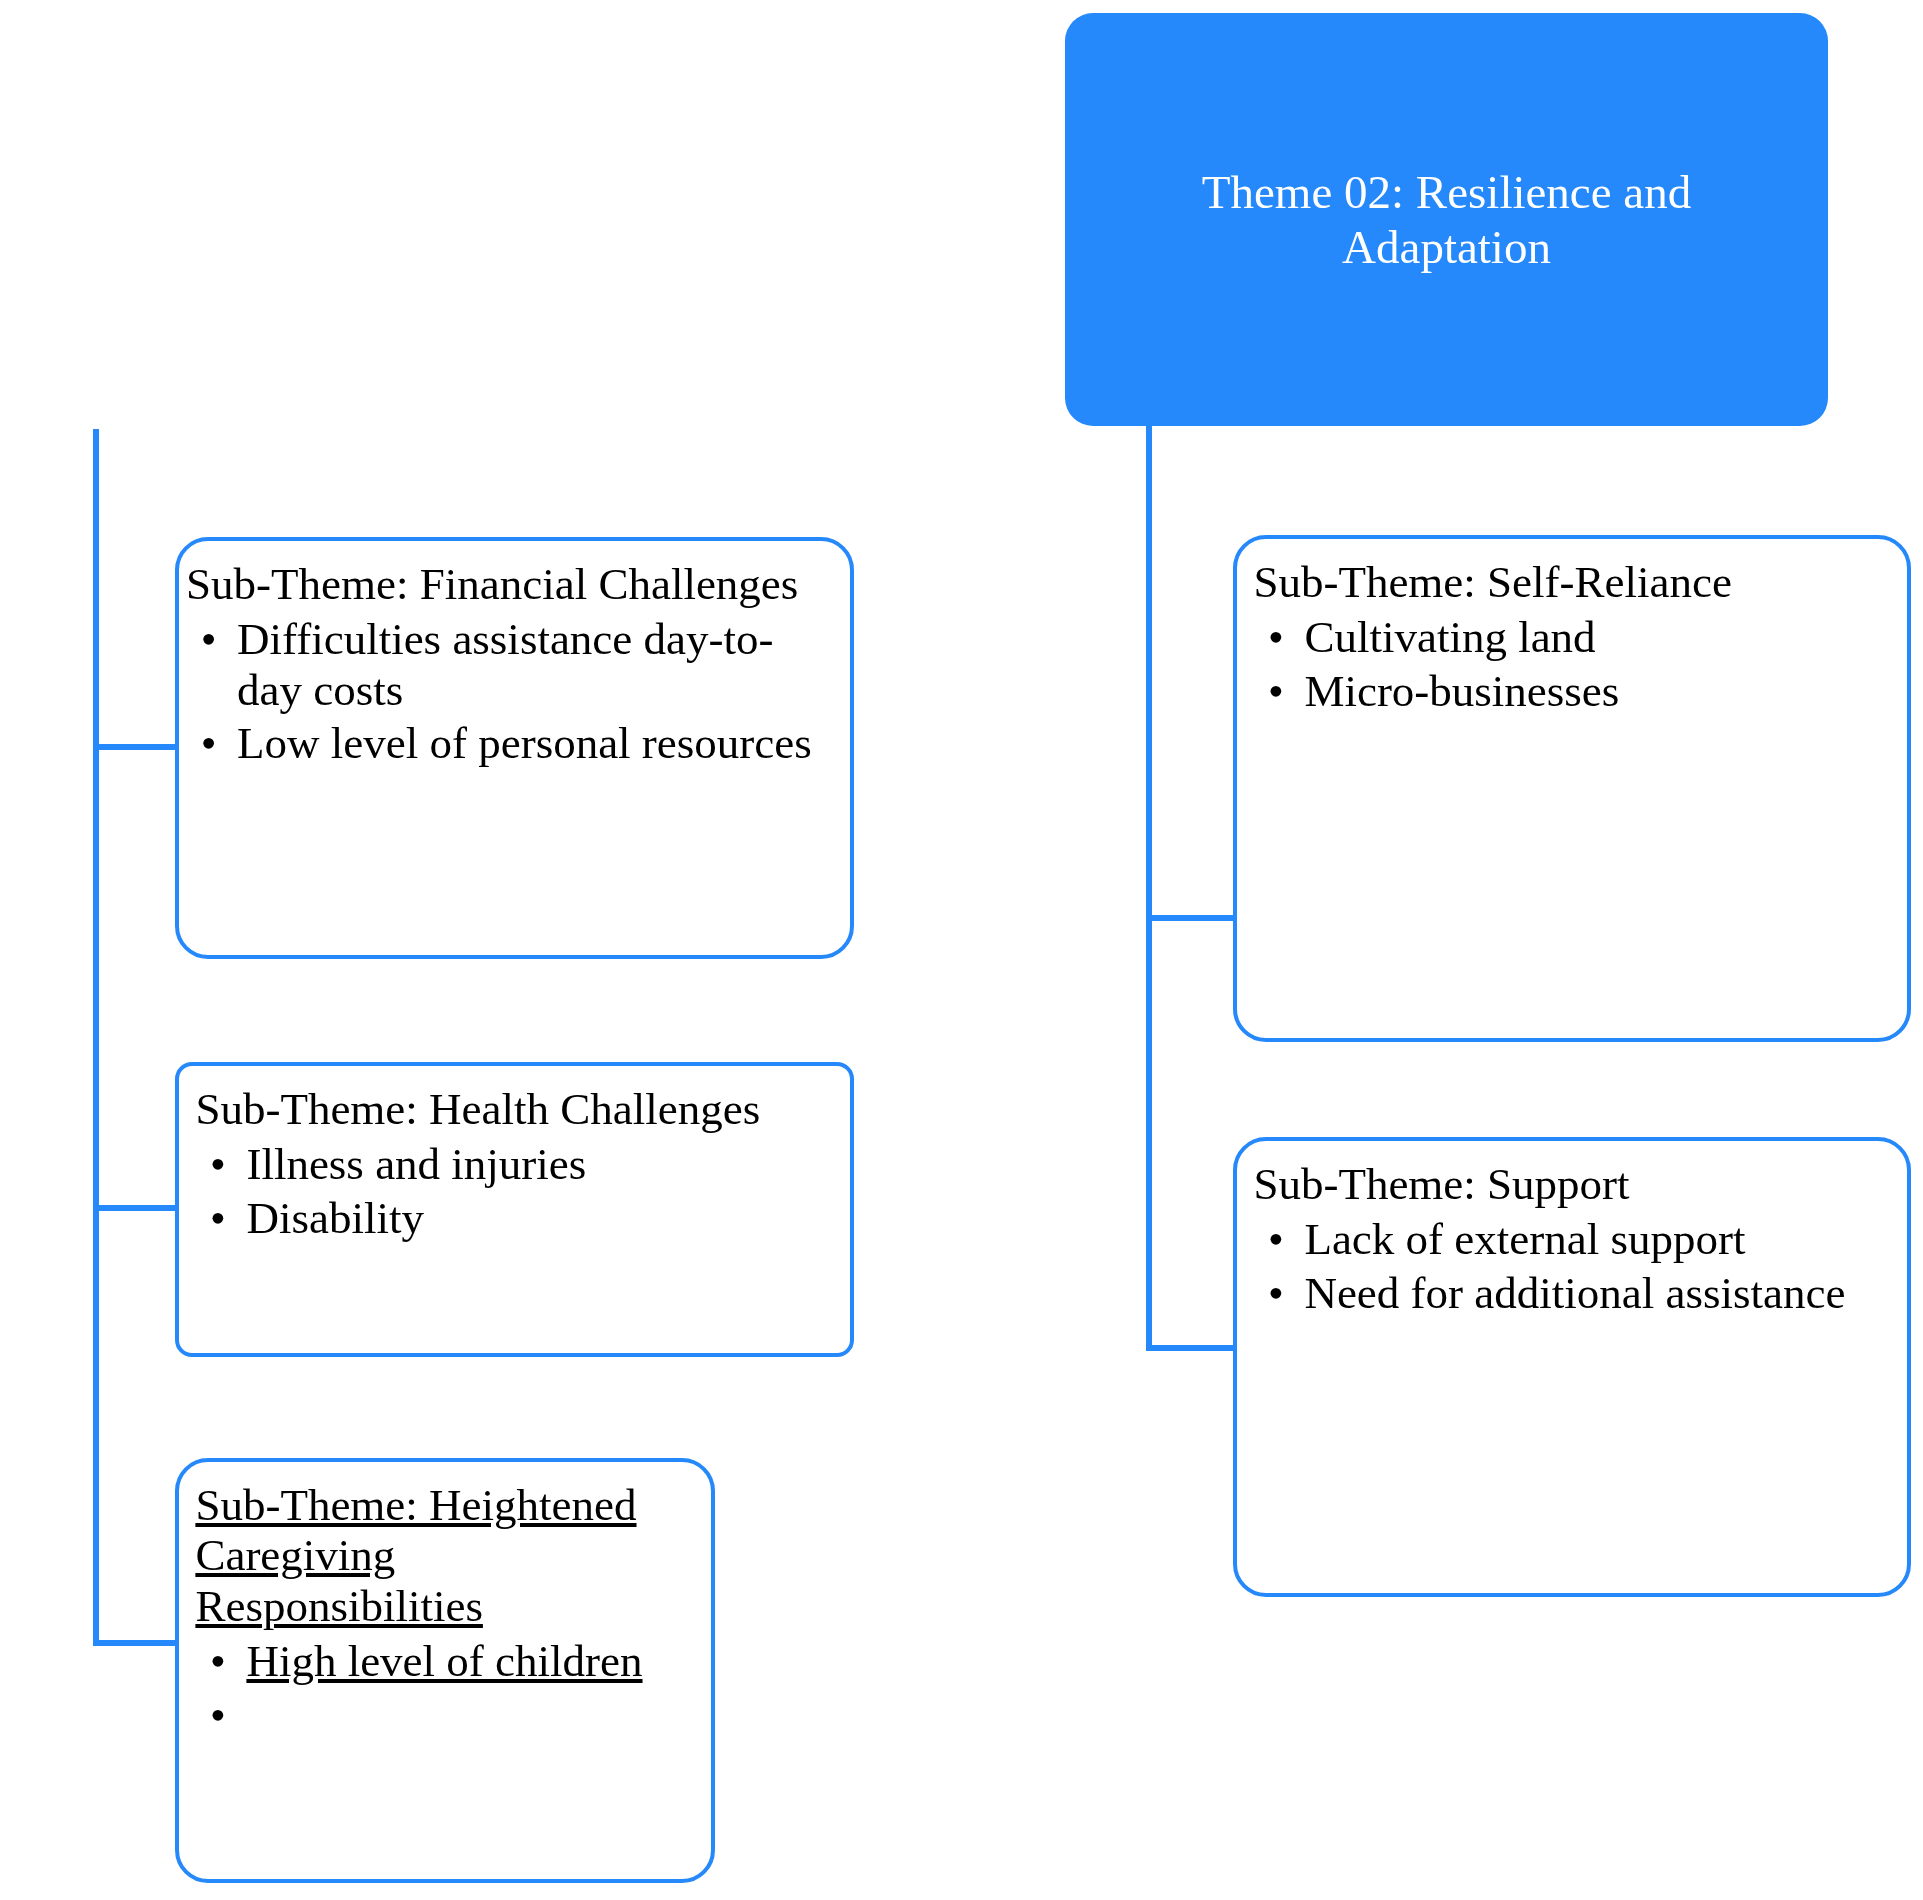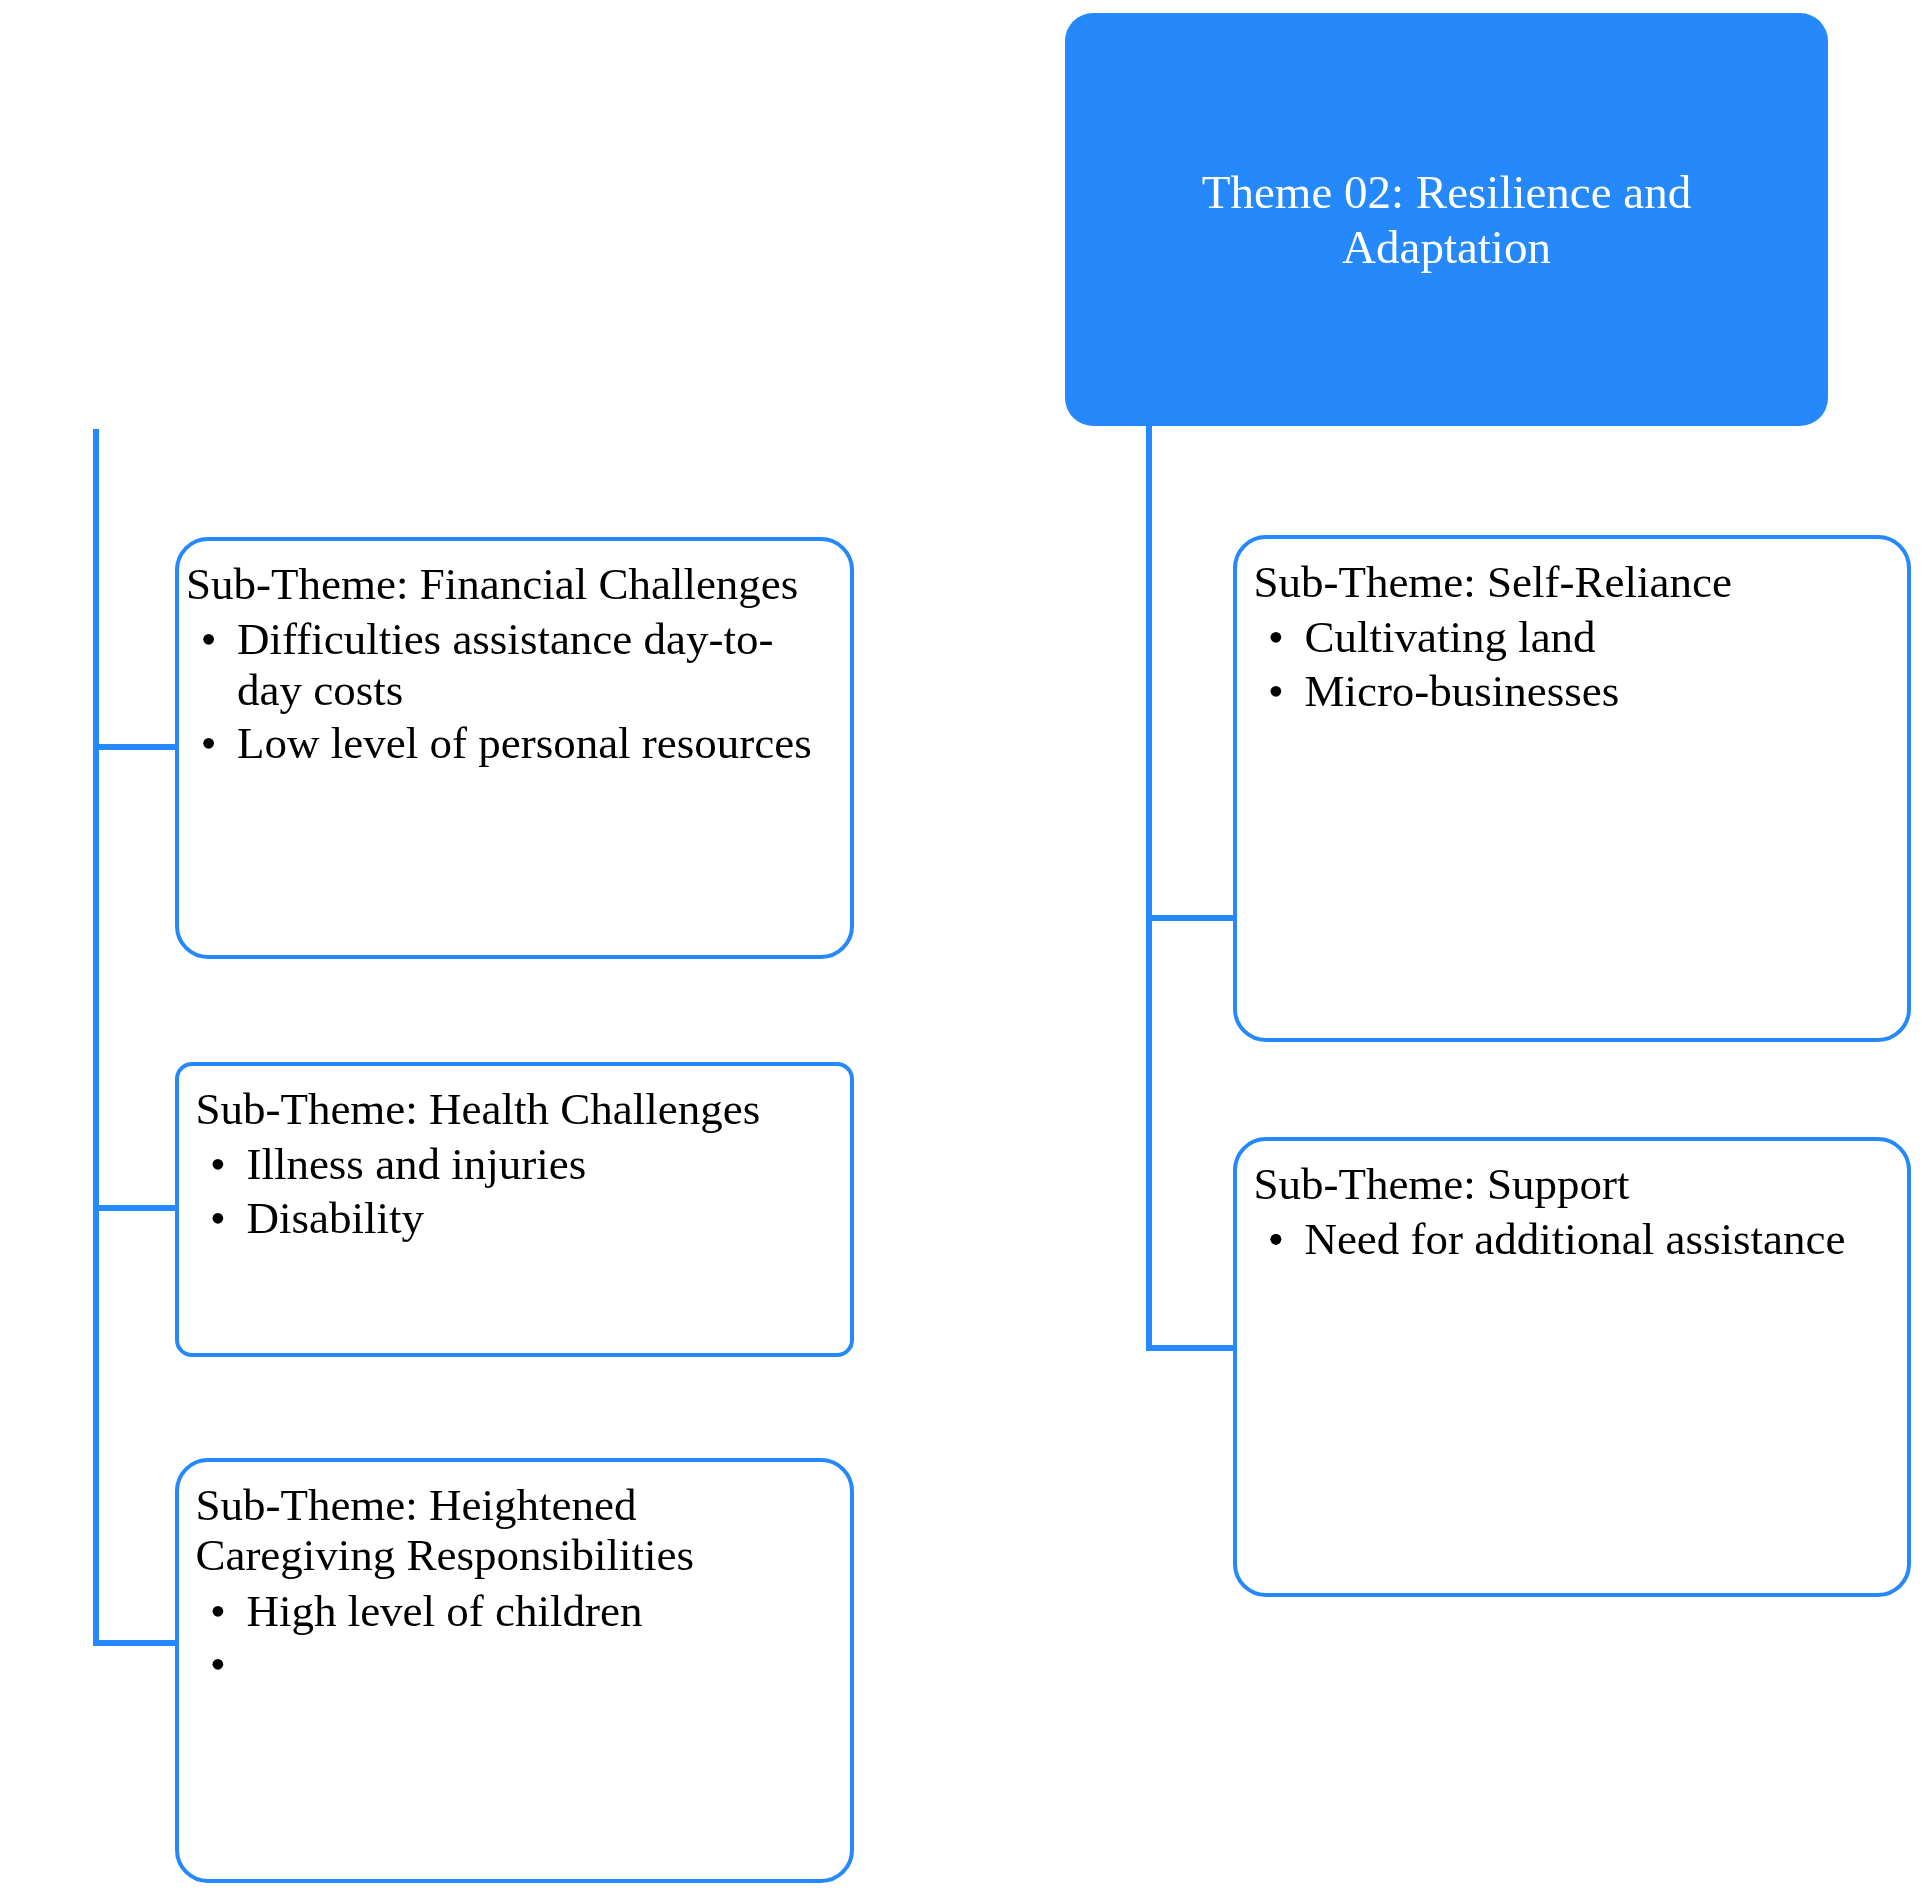--- a/index.html
+++ b/index.html
@@ -105,21 +105,21 @@
   </div>
 
   <div class="subtheme-box" style="left:175px; top:1062px; width:679px; height:295px;border-radius:17px;">
     <div class="subtheme-title">Sub-Theme: Health Challenges</div>
     <ul class="bullets">
       <li><span class="dot">•</span><span>Illness and injuries</span></li>
       <li><span class="dot">•</span><span>Disability</span></li>
     </ul>
   </div>
 
-  <div class="subtheme-box" style="left:175px; top:1458px; width:679px; height:425px;">
+  <div class="subtheme-box" style="left:175px; top:1458px; width:540px; height:425px;text-decoration:underline;">
     <div class="subtheme-title">Sub-Theme: Heightened Caregiving Responsibilities</div>
     <ul class="bullets">
       <li><span class="dot">•</span><span>High level of children</span></li>
       <li><span class="dot">•</span></li>
     </ul>
   </div>
 
   <div class="theme-box" style="left:1065px; top:13px; width:763px; height:413px;justify-content:center;">
     <div class="theme-title">Theme 02: Resilience and Adaptation</div>
   </div>
@@ -132,19 +132,19 @@
     <div class="subtheme-title">Sub-Theme: Self-Reliance</div>
     <ul class="bullets">
       <li><span class="dot">•</span><span>Cultivating land</span></li>
       <li><span class="dot">•</span><span>Micro-businesses</span></li>
     </ul>
   </div>
 
   <div class="subtheme-box" style="left:1233px; top:1137px; width:678px; height:460px;">
     <div class="subtheme-title">Sub-Theme: Support</div>
     <ul class="bullets">
-      <li><span class="dot">•</span></li>
+      <li><span class="dot">•</span><span>Lack of external support</span></li>
       <li><span class="dot">•</span><span>Need for additional assistance</span></li>
     </ul>
   </div>
 
 </div>
 
 
 </body></html>

